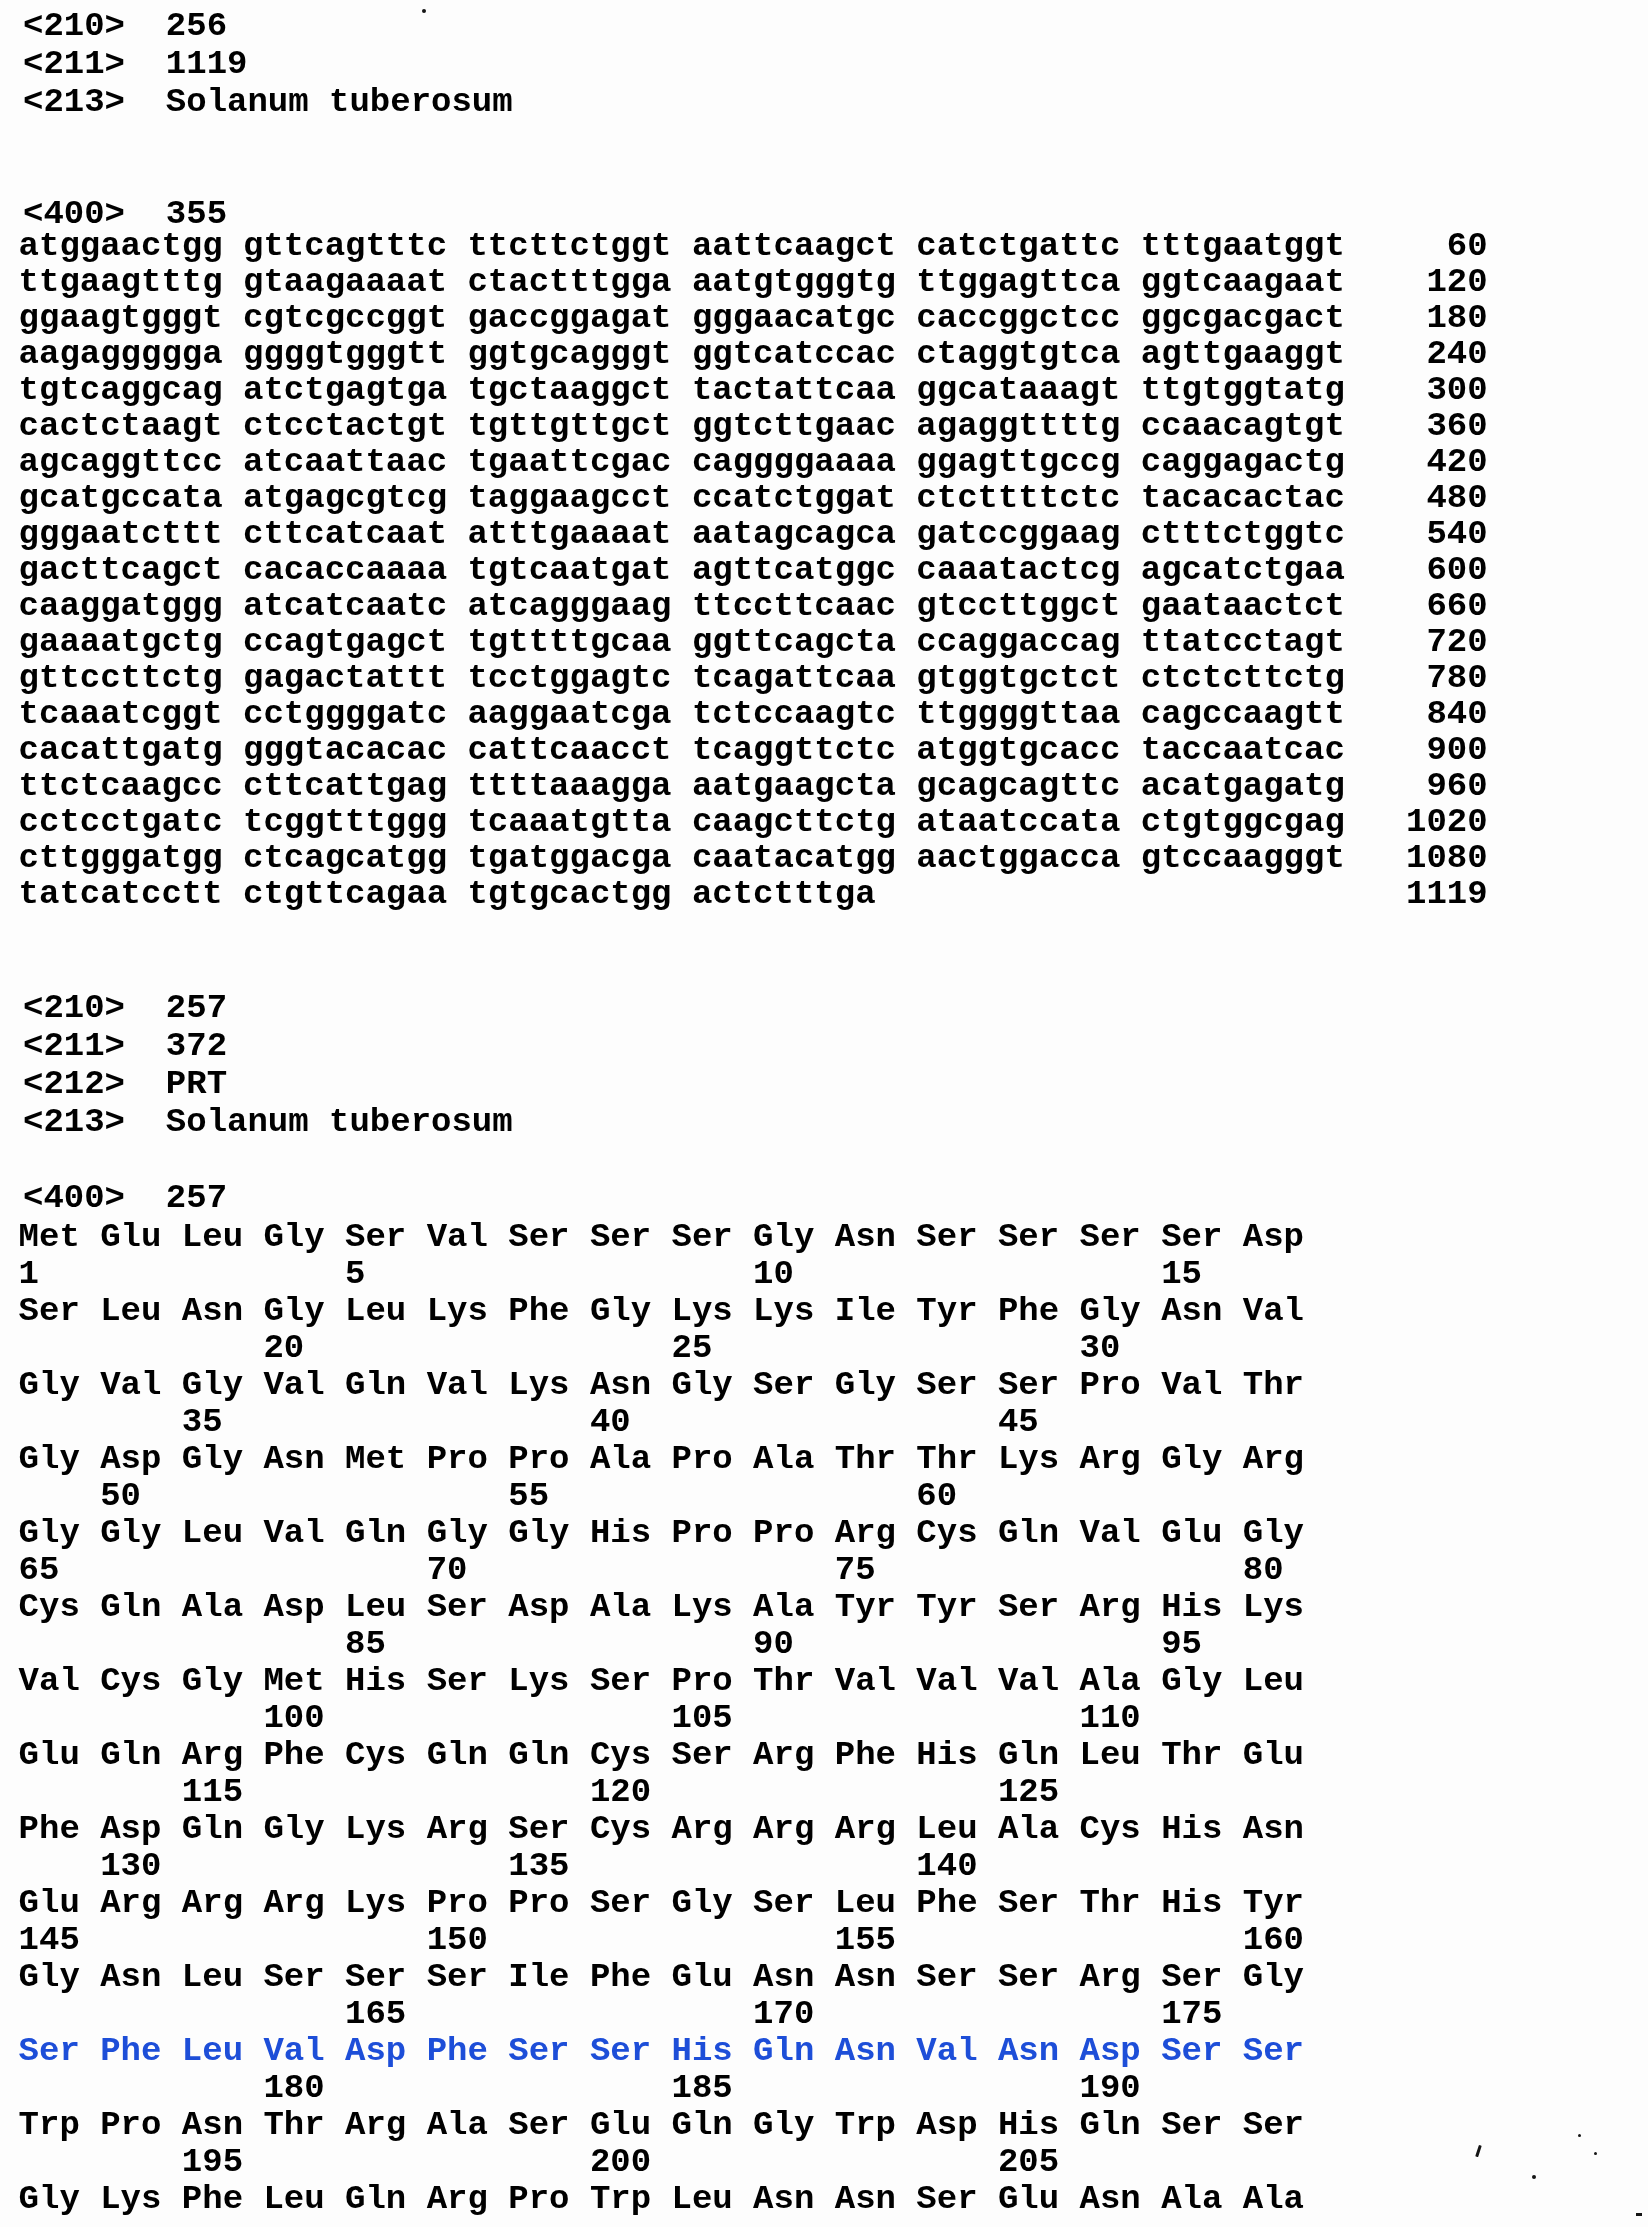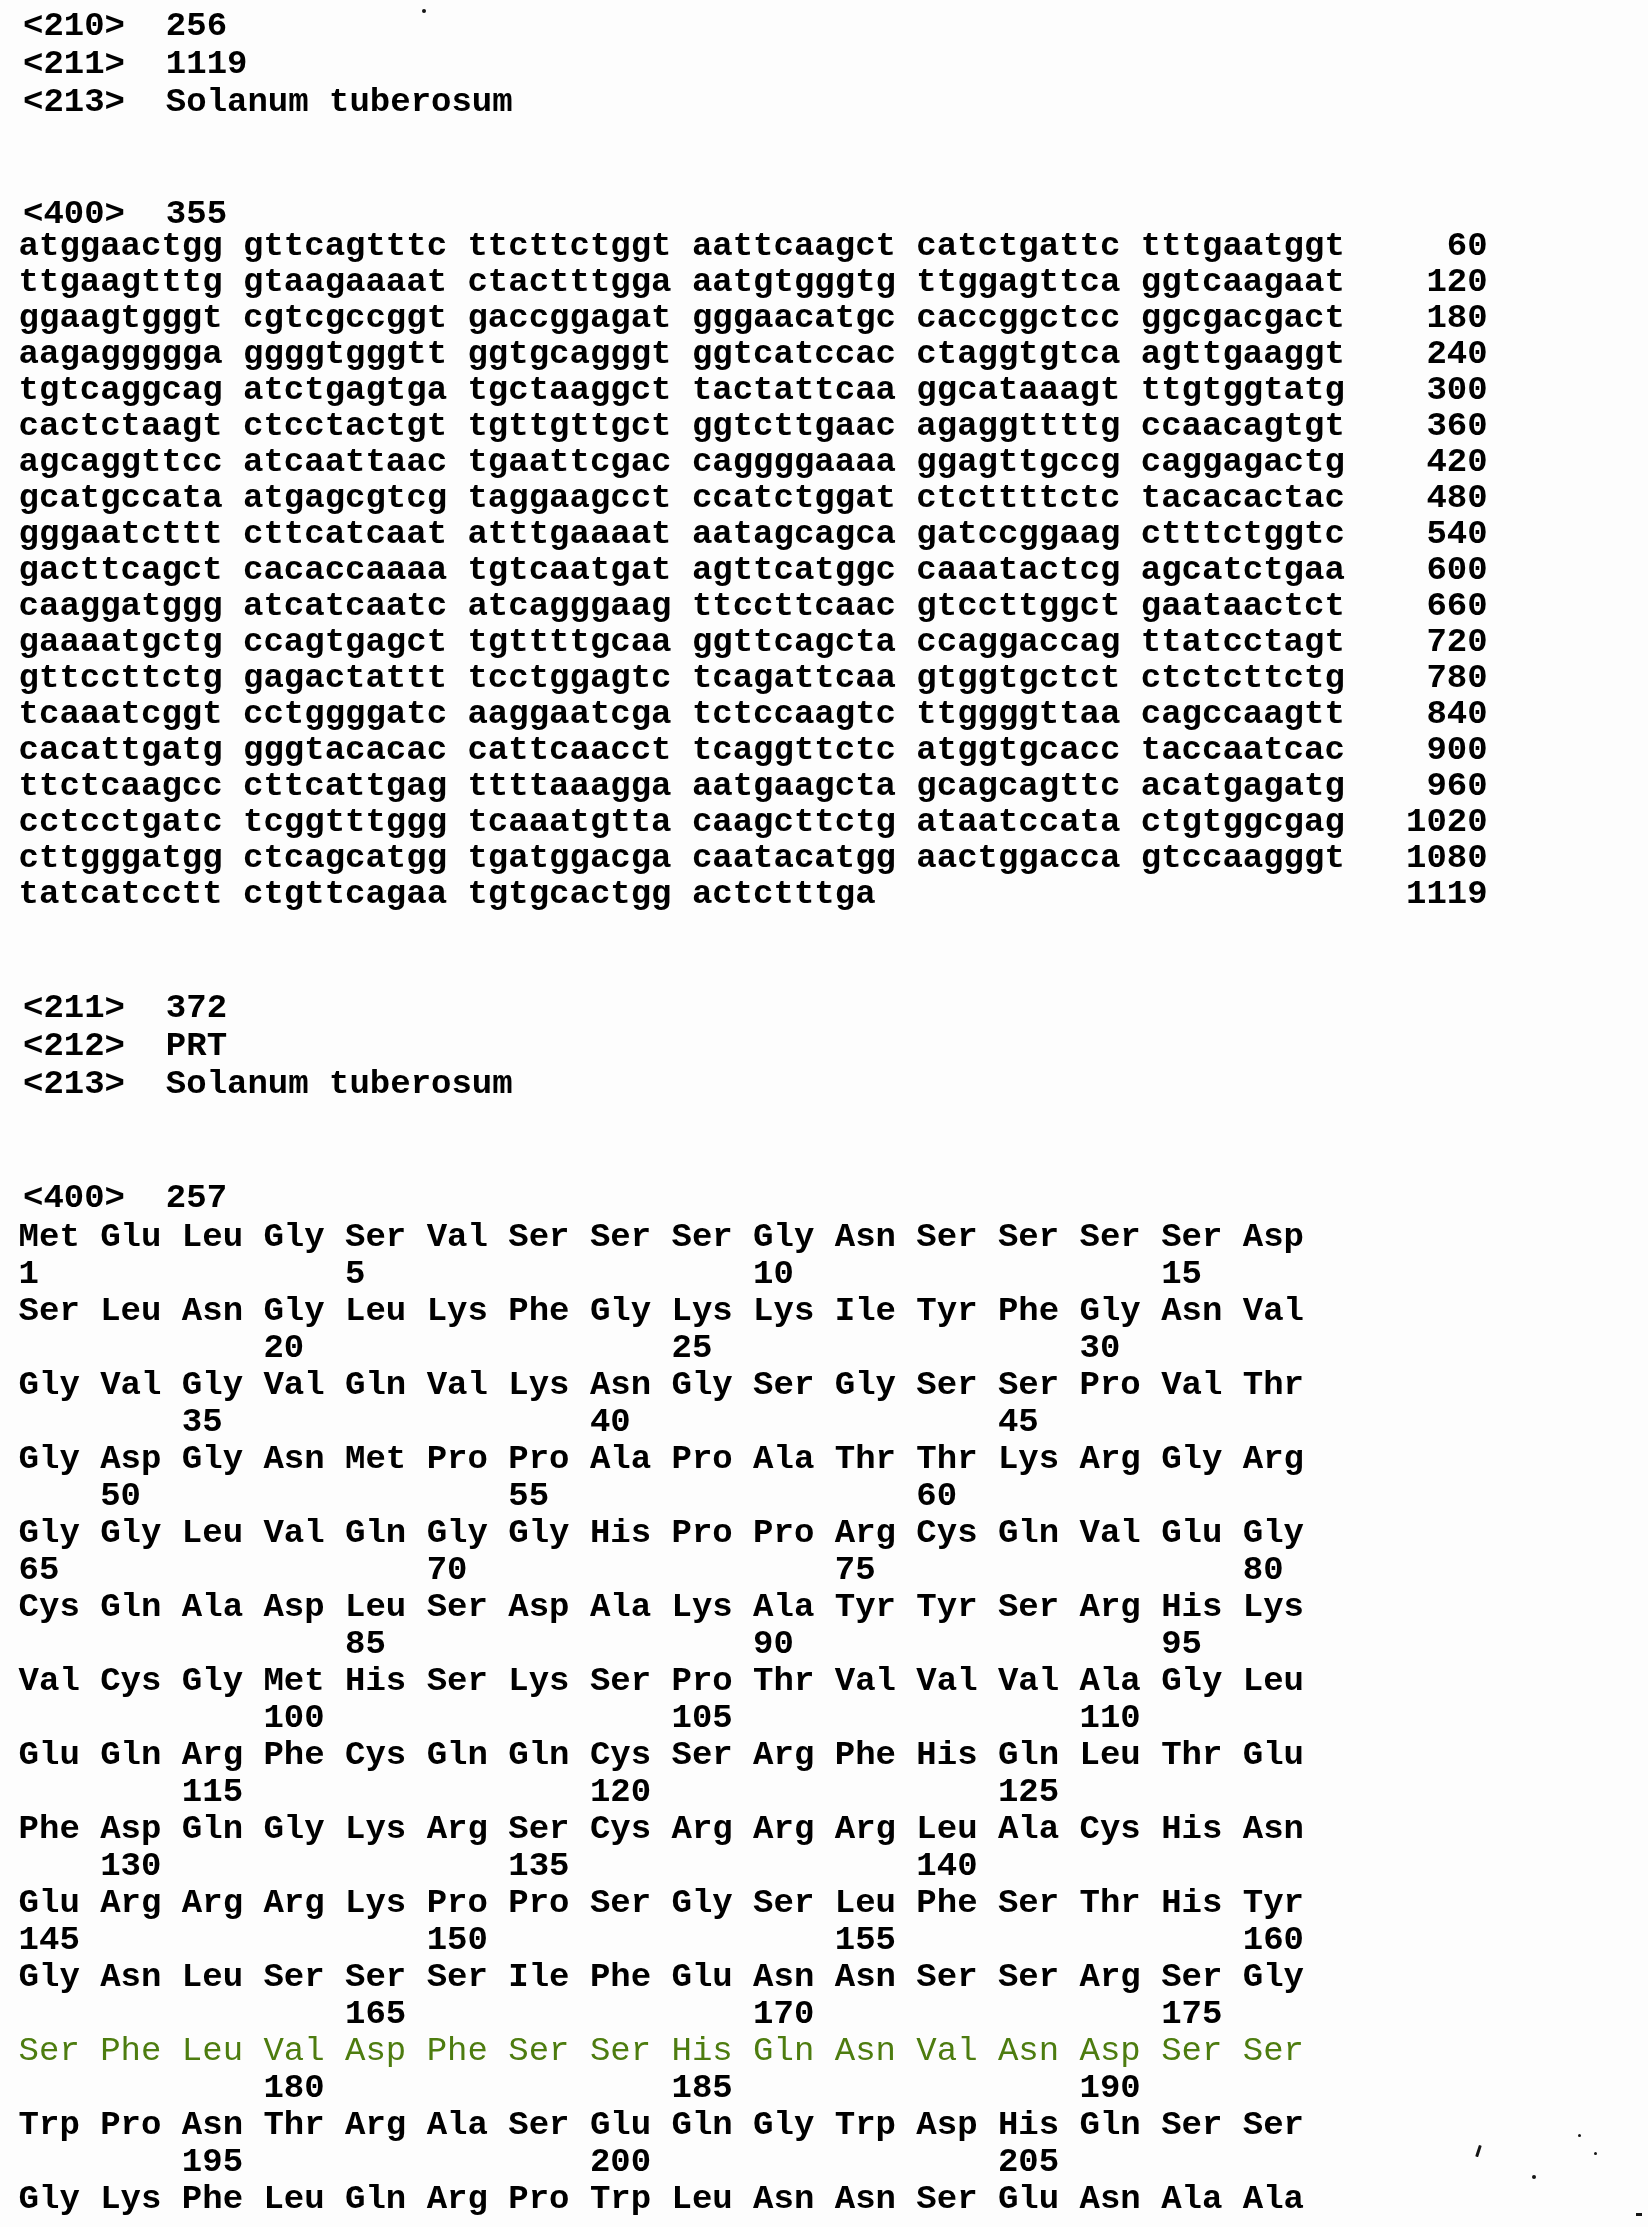--- a/index.html
+++ b/index.html
@@ -20,37 +20,37 @@
     letter-spacing:0;
   }
   .hdr{left:23px;line-height:38px;}
   .hdr1{top:6.8px;}
   .lbl1{top:195px;}
   .dna{left:18.6px;top:228px;line-height:36px;}
   .hdr2{top:989px;}
   .lbl2{top:1179px;}
   .prot{left:18.6px;top:1219px;line-height:37px;}
   .ln{white-space:pre;}
-  .faded{color:#4d7c0f;font-weight:400;}
+  .faded{color:#1d4ed8;font-weight:700;}
   .artifact{position:absolute;background:#151515;}
   .a-dot{border-radius:50%;}
   .a-tick{width:2.5px;height:12px;transform:rotate(18deg);border-radius:0.8px;}
 </style>
 </head>
 <body>
 
 <div class="page">
 
   <div class="mono hdr hdr1" id="hdr1"><div class="ln">&lt;210&gt;  256</div><div class="ln">&lt;211&gt;  1119</div><div class="ln">&lt;213&gt;  Solanum tuberosum</div></div>
 
   <div class="mono hdr lbl1 ln"><span>&lt;400&gt;</span>  <span>355</span></div>
 
   <div class="mono dna" id="dna"><div class="ln">atggaactgg gttcagtttc ttcttctggt aattcaagct catctgattc tttgaatggt     60</div><div class="ln">ttgaagtttg gtaagaaaat ctactttgga aatgtgggtg ttggagttca ggtcaagaat    120</div><div class="ln">ggaagtgggt cgtcgccggt gaccggagat gggaacatgc caccggctcc ggcgacgact    180</div><div class="ln">aagaggggga ggggtgggtt ggtgcagggt ggtcatccac ctaggtgtca agttgaaggt    240</div><div class="ln">tgtcaggcag atctgagtga tgctaaggct tactattcaa ggcataaagt ttgtggtatg    300</div><div class="ln">cactctaagt ctcctactgt tgttgttgct ggtcttgaac agaggttttg ccaacagtgt    360</div><div class="ln">agcaggttcc atcaattaac tgaattcgac caggggaaaa ggagttgccg caggagactg    420</div><div class="ln">gcatgccata atgagcgtcg taggaagcct ccatctggat ctcttttctc tacacactac    480</div><div class="ln">gggaatcttt cttcatcaat atttgaaaat aatagcagca gatccggaag ctttctggtc    540</div><div class="ln">gacttcagct cacaccaaaa tgtcaatgat agttcatggc caaatactcg agcatctgaa    600</div><div class="ln">caaggatggg atcatcaatc atcagggaag ttccttcaac gtccttggct gaataactct    660</div><div class="ln">gaaaatgctg ccagtgagct tgttttgcaa ggttcagcta ccaggaccag ttatcctagt    720</div><div class="ln">gttccttctg gagactattt tcctggagtc tcagattcaa gtggtgctct ctctcttctg    780</div><div class="ln">tcaaatcggt cctggggatc aaggaatcga tctccaagtc ttggggttaa cagccaagtt    840</div><div class="ln">cacattgatg gggtacacac cattcaacct tcaggttctc atggtgcacc taccaatcac    900</div><div class="ln">ttctcaagcc cttcattgag ttttaaagga aatgaagcta gcagcagttc acatgagatg    960</div><div class="ln">cctcctgatc tcggtttggg tcaaatgtta caagcttctg ataatccata ctgtggcgag   1020</div><div class="ln">cttgggatgg ctcagcatgg tgatggacga caatacatgg aactggacca gtccaagggt   1080</div><div class="ln">tatcatcctt ctgttcagaa tgtgcactgg actctttga                          1119</div></div>
 
-  <div class="mono hdr hdr2" id="hdr2"><div class="ln">&lt;211&gt;  372</div><div class="ln">&lt;212&gt;  PRT</div><div class="ln">&lt;213&gt;  Solanum tuberosum</div></div>
+  <div class="mono hdr hdr2" id="hdr2"><div class="ln">&lt;210&gt;  257</div><div class="ln">&lt;211&gt;  372</div><div class="ln">&lt;212&gt;  PRT</div><div class="ln">&lt;213&gt;  Solanum tuberosum</div></div>
 
   <div class="mono hdr lbl2 ln"><span>&lt;400&gt;</span>  <span>257</span></div>
 
   <div class="mono prot" id="prot"><div class="ln">Met Glu Leu Gly Ser Val Ser Ser Ser Gly Asn Ser Ser Ser Ser Asp</div><div class="ln">1               5                   10                  15</div><div class="ln">Ser Leu Asn Gly Leu Lys Phe Gly Lys Lys Ile Tyr Phe Gly Asn Val</div><div class="ln">            20                  25                  30</div><div class="ln">Gly Val Gly Val Gln Val Lys Asn Gly Ser Gly Ser Ser Pro Val Thr</div><div class="ln">        35                  40                  45</div><div class="ln">Gly Asp Gly Asn Met Pro Pro Ala Pro Ala Thr Thr Lys Arg Gly Arg</div><div class="ln">    50                  55                  60</div><div class="ln">Gly Gly Leu Val Gln Gly Gly His Pro Pro Arg Cys Gln Val Glu Gly</div><div class="ln">65                  70                  75                  80</div><div class="ln">Cys Gln Ala Asp Leu Ser Asp Ala Lys Ala Tyr Tyr Ser Arg His Lys</div><div class="ln">                85                  90                  95</div><div class="ln">Val Cys Gly Met His Ser Lys Ser Pro Thr Val Val Val Ala Gly Leu</div><div class="ln">            100                 105                 110</div><div class="ln">Glu Gln Arg Phe Cys Gln Gln Cys Ser Arg Phe His Gln Leu Thr Glu</div><div class="ln">        115                 120                 125</div><div class="ln">Phe Asp Gln Gly Lys Arg Ser Cys Arg Arg Arg Leu Ala Cys His Asn</div><div class="ln">    130                 135                 140</div><div class="ln">Glu Arg Arg Arg Lys Pro Pro Ser Gly Ser Leu Phe Ser Thr His Tyr</div><div class="ln">145                 150                 155                 160</div><div class="ln">Gly Asn Leu Ser Ser Ser Ile Phe Glu Asn Asn Ser Ser Arg Ser Gly</div><div class="ln">                165                 170                 175</div><div class="ln faded">Ser Phe Leu Val Asp Phe Ser Ser His Gln Asn Val Asn Asp Ser Ser</div><div class="ln">            180                 185                 190</div><div class="ln">Trp Pro Asn Thr Arg Ala Ser Glu Gln Gly Trp Asp His Gln Ser Ser</div><div class="ln">        195                 200                 205</div><div class="ln">Gly Lys Phe Leu Gln Arg Pro Trp Leu Asn Asn Ser Glu Asn Ala Ala</div><div class="ln"></div></div>
 
   <div class="artifact a-dot" style="left:422px;top:9.3px;width:4.2px;height:4.2px;"></div>
   <div class="artifact a-tick" style="left:1477px;top:2145px;"></div>
   <div class="artifact a-dot" style="left:1578px;top:2134px;width:3.4px;height:3.4px;"></div>
   <div class="artifact a-dot" style="left:1594px;top:2152px;width:3.4px;height:3.4px;"></div>
   <div class="artifact a-dot" style="left:1532px;top:2175px;width:4.2px;height:4.2px;"></div>

